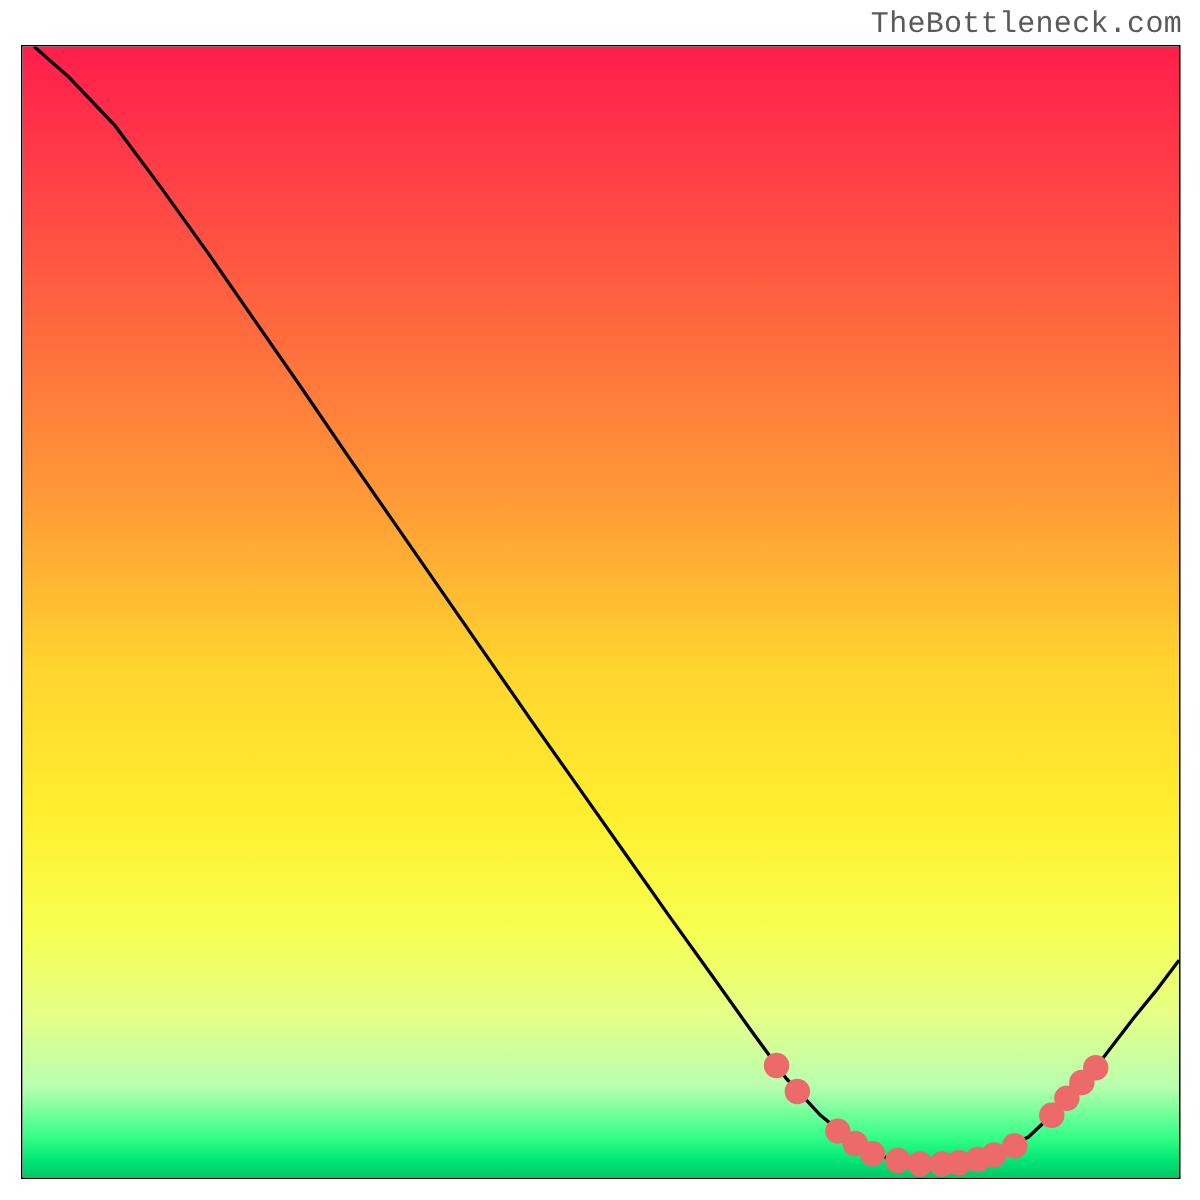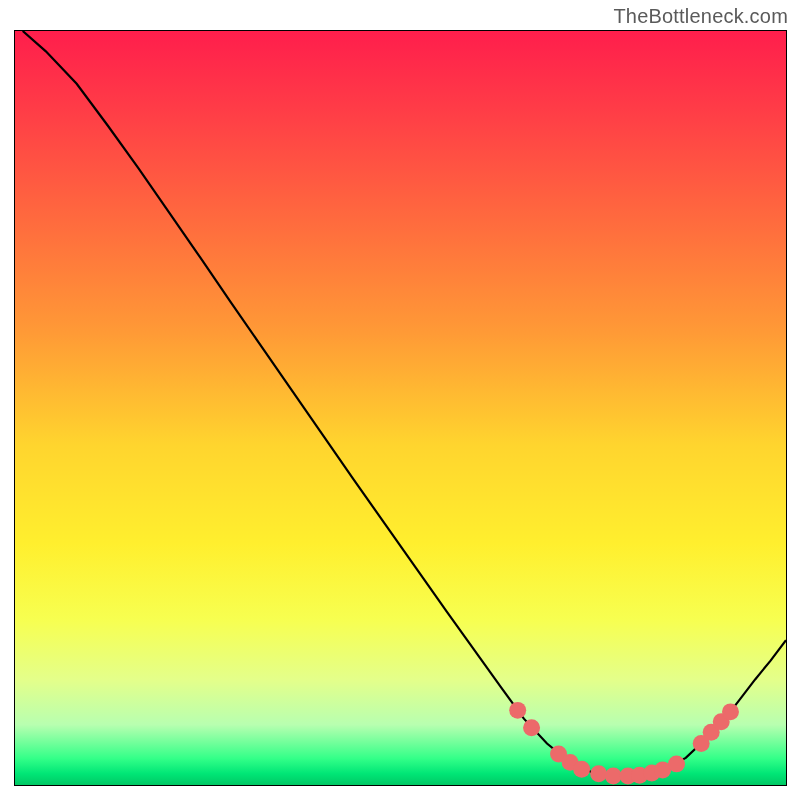--- a/index.html
+++ b/index.html
@@ -13,20 +13,21 @@
   }
   .watermark {
     position: absolute;
     top: 5px;
     right: 12px;
     color: #5a5a5a;
     font-size: 20px;
     font-weight: 400;
     z-index: 10;
     letter-spacing: 0.2px;
+    font-family: Liberation Mono, monospace;
   }
   .plot-area {
     position: absolute;
     left: 14px;
     top: 30px;
     width: 773px;
     height: 756px;
     border: 1px solid #000;
   }
   .gradient-bg {

